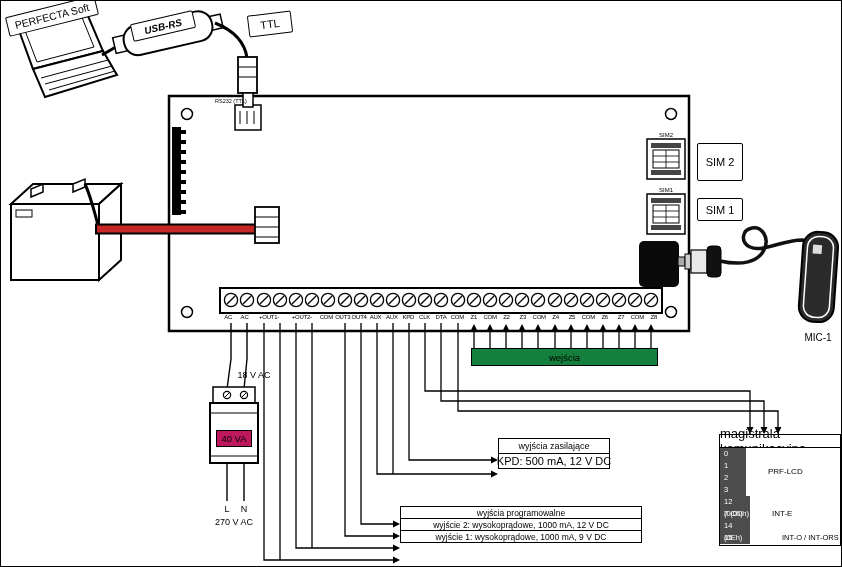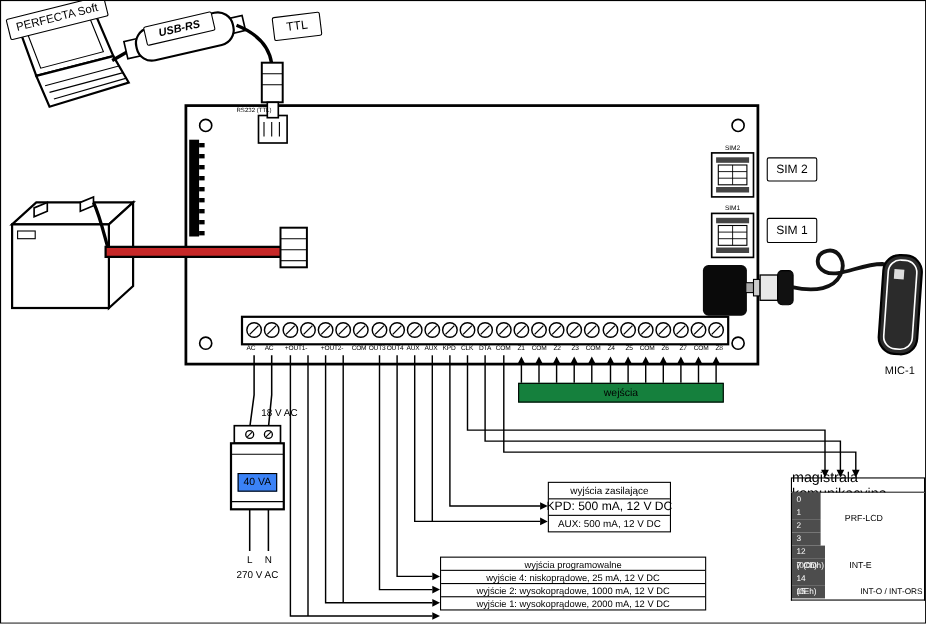--- a/index.html
+++ b/index.html
@@ -260,27 +260,27 @@
     </g>
   </svg>
 
   <div class="lbl boxed" style="left:5px;top:5px;width:92px;height:20px;font-size:10.5px;transform:rotate(-14deg)">PERFECTA Soft</div>
   <div class="lbl boxed" style="left:130px;top:16px;width:64px;height:18px;font-size:10px;font-style:italic;font-weight:bold;transform:rotate(-13deg)">USB-RS</div>
   <div class="lbl boxed" style="left:247px;top:12px;width:44px;height:22px;font-size:11px;transform:rotate(-7deg)">TTL</div>
   <div class="lbl" style="left:214px;top:96px;width:40px;height:7px;font-size:5.5px;justify-content:flex-start">RS232 (TTL)</div>
 
   <div class="lbl" style="left:646px;top:130px;width:38px;height:7px;font-size:6px">SIM2</div>
   <div class="lbl" style="left:646px;top:185px;width:38px;height:7px;font-size:6px">SIM1</div>
-  <div class="lbl boxed" style="left:696px;top:142px;width:46px;height:22px;font-size:11px">SIM 2</div>
+  <div class="lbl boxed" style="left:696px;top:142px;width:46px;height:38px;font-size:11px">SIM 2</div>
   <div class="lbl boxed" style="left:696px;top:197px;width:46px;height:23px;font-size:11px">SIM 1</div>
 
   <div class="lbl" style="left:794px;top:330px;width:46px;height:12px;font-size:10px">MIC-1</div>
 
   <div class="lbl" style="left:230px;top:368px;width:46px;height:11px;font-size:9px">18 V AC</div>
-  <div class="lbl" style="left:215px;top:429px;width:36px;height:17px;font-size:9.5px;border:1px solid #000;background:#3b82f6">40 VA</div>
+  <div class="lbl" style="left:215px;top:429px;width:36px;height:17px;font-size:9.5px;border:1px solid #000;background:#be185d">40 VA</div>
   <div class="lbl" style="left:220px;top:502px;width:12px;height:11px;font-size:9px">L</div>
   <div class="lbl" style="left:237px;top:502px;width:12px;height:11px;font-size:9px">N</div>
   <div class="lbl" style="left:209px;top:515px;width:48px;height:11px;font-size:9px">270 V AC</div>
 
   <div class="tlabels">
     <span>AC</span>
     <span>AC</span>
     <span class="w2">+OUT1-</span>
     <span class="w2">+OUT2-</span>
     <span>COM</span>
@@ -304,28 +304,26 @@
     <span>Z7</span>
     <span>COM</span>
     <span>Z8</span>
   </div>
 
   <div class="lbl" style="left:470px;top:347px;width:187px;height:18px;font-size:9.5px;border:1px solid #000;background:#15803d">wejścia</div>
 
   <div class="infobox" style="left:497px;top:437px;width:112px">
     <div class="ititle" style="height:14px;font-size:9px">wyjścia zasilające</div>
     <div class="irow" style="height:15px;font-size:11px">KPD: 500 mA, 12 V DC</div>
-    <div class="irow" style="height:15px;font-size:9px">AUX: 500 mA, 12 V DC</div>
   </div>
 
   <div class="infobox" style="left:399px;top:505px;width:242px">
     <div class="ititle" style="height:11px;font-size:8.5px">wyjścia programowalne</div>
-    <div class="irow" style="height:12px;font-size:8.5px">wyjście 4: niskoprądowe, 25 mA, 12 V DC</div>
     <div class="irow" style="height:12px;font-size:8.5px">wyjście 2: wysokoprądowe, 1000 mA, 12 V DC</div>
-    <div class="irow" style="height:12px;font-size:8.5px">wyjście 1: wysokoprądowe, 2000 mA, 12 V DC</div>
+    <div class="irow" style="height:12px;font-size:8.5px">wyjście 1: wysokoprądowe, 1000 mA, 9 V DC</div>
   </div>
 
   <div class="bus">
     <div class="btitle">magistrala komunikacyjna</div>
     <div class="brows">
       <div class="brow">
           <span class="addr">0</span>
         </div>
       <div class="brow">
           <span class="addr">1</span>

